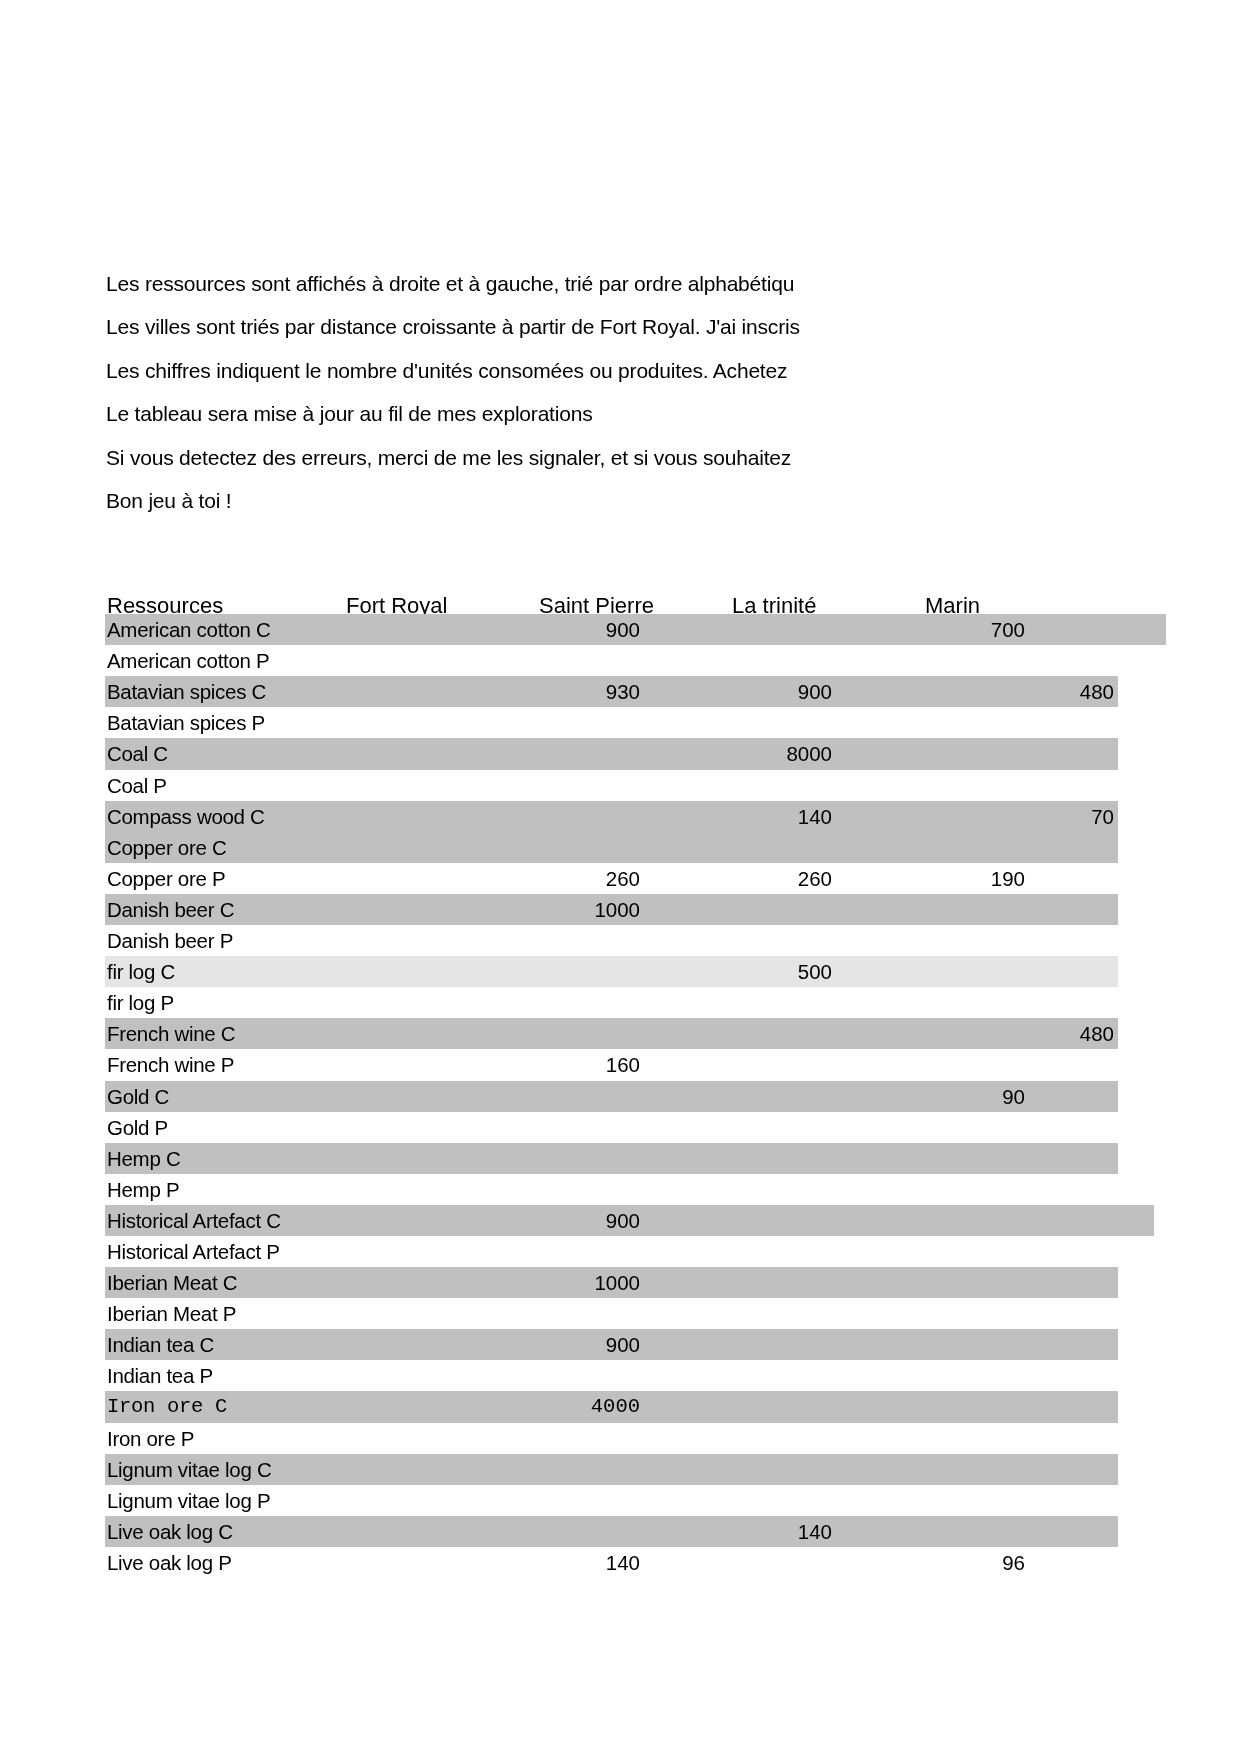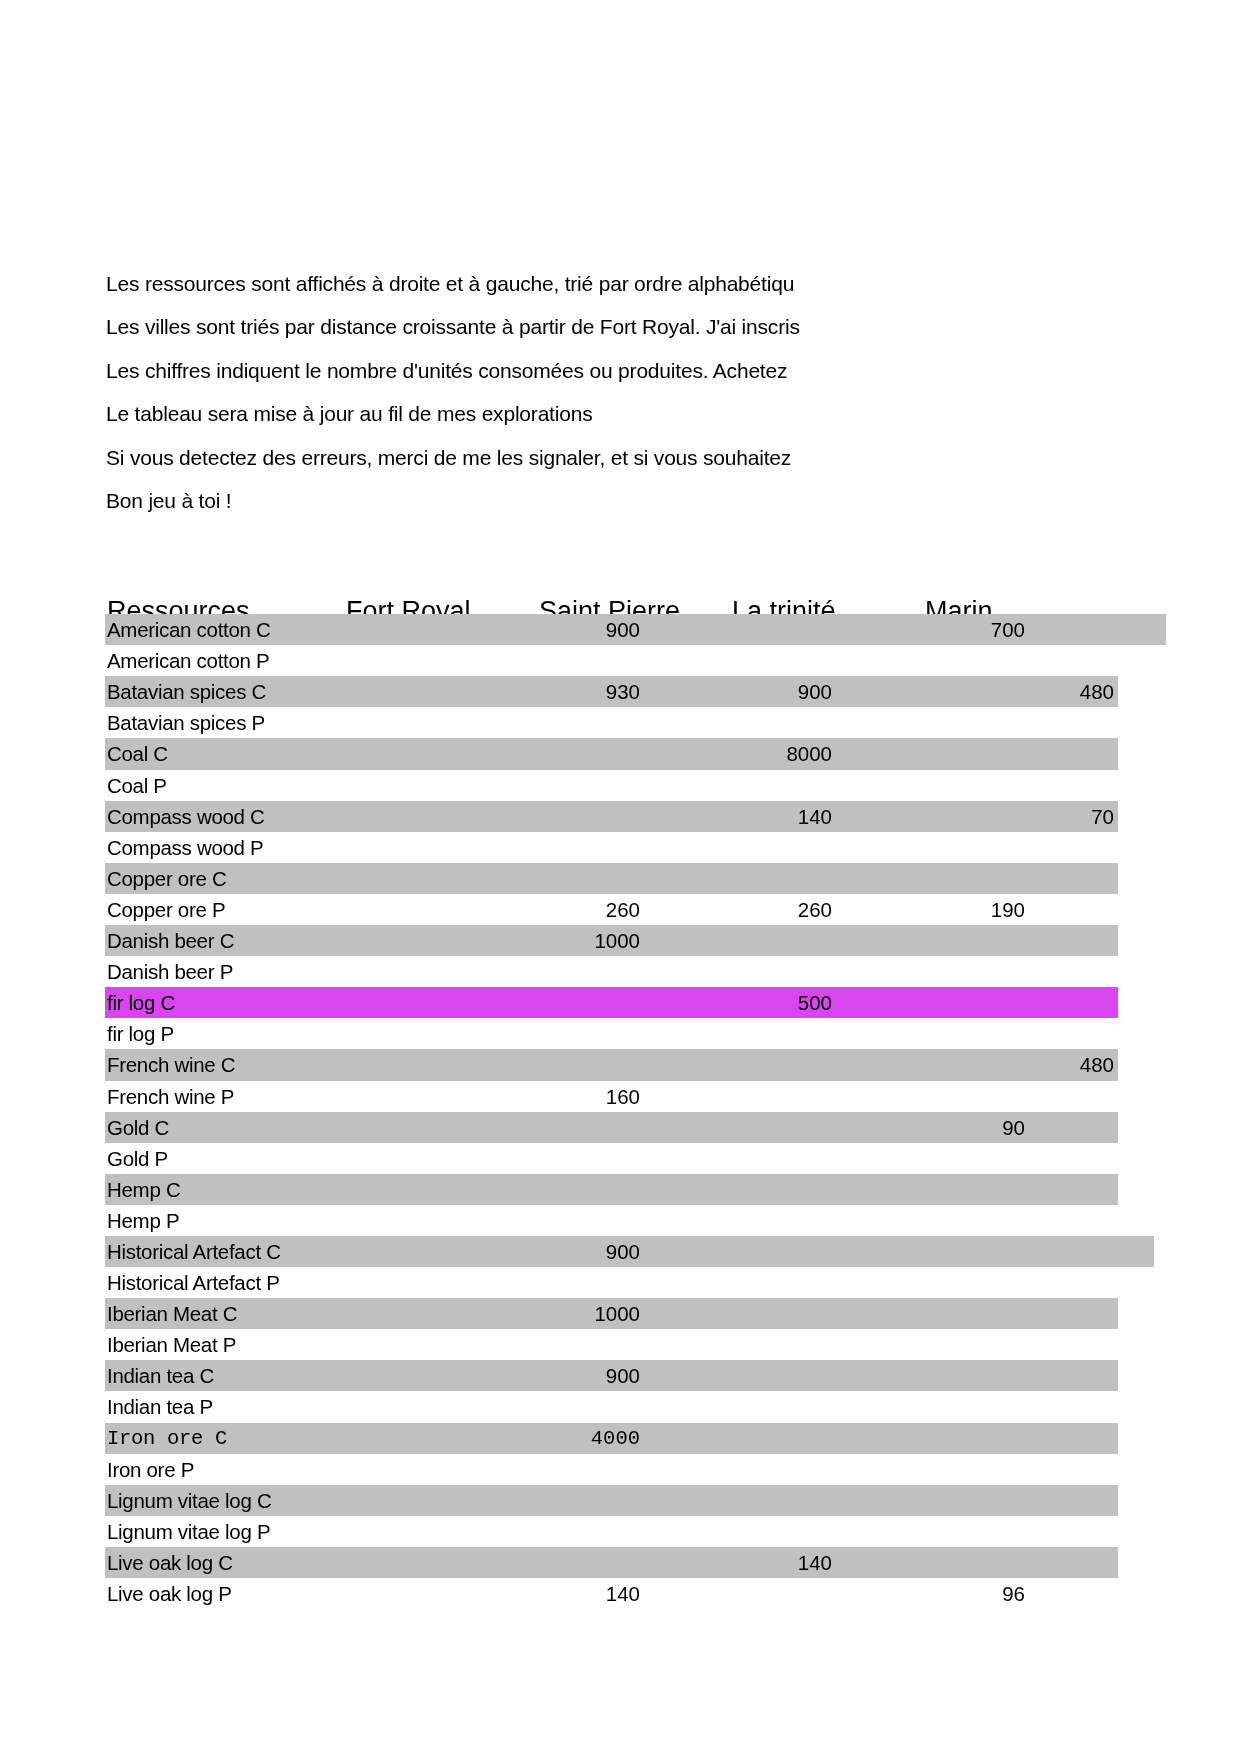--- a/index.html
+++ b/index.html
@@ -67,24 +67,24 @@
     .cell.num {
       text-align: right;
       width: 150px;
     }
     .cell.c1 { left: 385px; }
     .cell.c2 { left: 577px; }
     .cell.c3 { left: 770px; }
     .cell.c4 { left: 859px; width: 150px; }
     .hdr {
       position: absolute;
-      top: 13px;
+      top: 7px;
       height: 31.1px;
       line-height: 31.1px;
-      font-size: 27px;
+      font-size: 22px;
       white-space: nowrap;
     }
     .hdr.h0 { left: 2px; }
     .hdr.h1 { left: 241px; }
     .hdr.h2 { left: 434px; }
     .hdr.h3 { left: 627px; }
     .hdr.h4 { left: 820px; text-decoration: underline; }
   </style>
 </head>
 <body>
@@ -151,27 +151,20 @@
           <span class="cell num c3"></span>
           <span class="cell num c4"></span>
         </div>
         <div class="row shaded" style="background: rgb(192, 192, 192);">
           <span class="cell name">Compass wood C</span>
           <span class="cell num c1"></span>
           <span class="cell num c2">140</span>
           <span class="cell num c3"></span>
           <span class="cell num c4">70</span>
         </div>
-        <div class="row">
-          <span class="cell name">Compass wood P</span>
-          <span class="cell num c1"></span>
-          <span class="cell num c2"></span>
-          <span class="cell num c3"></span>
-          <span class="cell num c4"></span>
-        </div>
         <div class="row shaded" style="background: rgb(192, 192, 192);">
           <span class="cell name">Copper ore C</span>
           <span class="cell num c1"></span>
           <span class="cell num c2"></span>
           <span class="cell num c3"></span>
           <span class="cell num c4"></span>
         </div>
         <div class="row">
           <span class="cell name">Copper ore P</span>
           <span class="cell num c1">260</span>
@@ -186,21 +179,21 @@
           <span class="cell num c3"></span>
           <span class="cell num c4"></span>
         </div>
         <div class="row">
           <span class="cell name">Danish beer P</span>
           <span class="cell num c1"></span>
           <span class="cell num c2"></span>
           <span class="cell num c3"></span>
           <span class="cell num c4"></span>
         </div>
-        <div class="row shaded" style="background: #d946ef;">
+        <div class="row shaded" style="background: #e5e5e5;">
           <span class="cell name">fir log C</span>
           <span class="cell num c1"></span>
           <span class="cell num c2">500</span>
           <span class="cell num c3"></span>
           <span class="cell num c4"></span>
         </div>
         <div class="row">
           <span class="cell name">fir log P</span>
           <span class="cell num c1"></span>
           <span class="cell num c2"></span>

